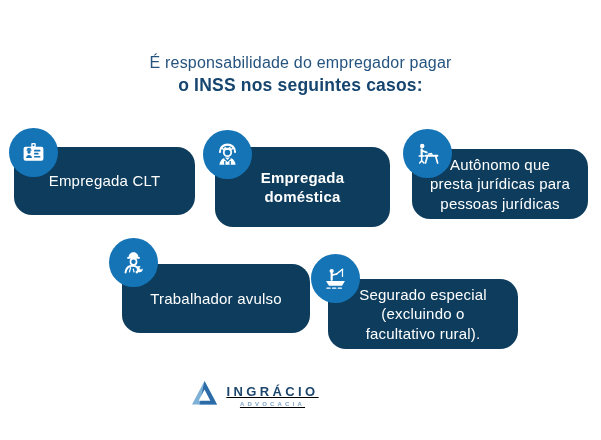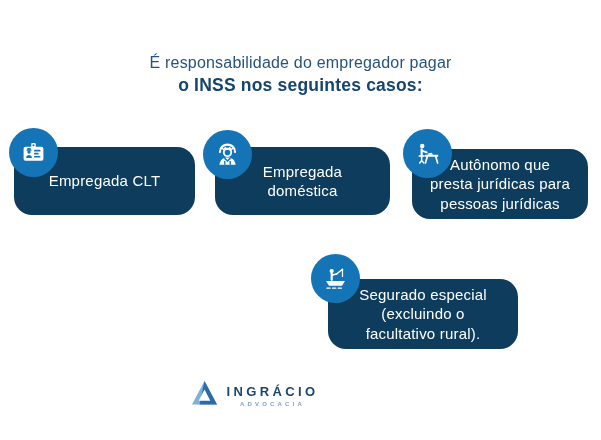--- a/index.html
+++ b/index.html
@@ -25,31 +25,31 @@
     white-space:pre-line;letter-spacing:.2px;
   }
   .badge{
     position:absolute;width:49px;height:49px;border-radius:50%;
     background:#1474b6;display:flex;align-items:center;justify-content:center;
   }
   .badge svg{display:block;}
   
   .c1{left:14px;top:147px;width:181px;height:68px;}
   .c1 .badge{left:-5px;top:-19px;}
-  .c2{left:215px;top:147px;width:175px;height:68px;}
+  .c2{left:215px;top:147px;width:175px;height:80px;font-weight:bold;}
   .c2 .badge{left:-12px;top:-17px;}
   .c3{left:412px;top:149px;width:176px;height:70px;}
   .c3 .badge{left:-9px;top:-20px;}
   .c4{left:122px;top:264px;width:188px;height:69px;}
   .c4 .badge{left:-13px;top:-26px;}
   .c5{left:328px;top:279px;width:190px;height:70px;}
   .c5 .badge{left:-17px;top:-25px;}
   .logo{
     position:absolute;left:0;top:381px;width:511px;
-    display:flex;align-items:center;justify-content:center;gap:9px;
+    display:flex;align-items:center;justify-content:center;gap:9px;text-decoration:underline;
   }
   .logo-text{display:flex;flex-direction:column;align-items:center;}
   .logo-name{
     font-size:13px;font-weight:700;color:#1c466b;letter-spacing:3.4px;
   }
   .logo-subtitle{
     font-size:6px;font-weight:700;color:#7fa3c5;letter-spacing:3.2px;margin-top:2px;
   }
 </style>
 </head>
@@ -105,20 +105,34 @@
         <path d="M12.3 11.9l3.4-.6 1.2 1.9h-4.6z" fill="#fff"></path>
         <rect x="9.6" y="13.1" width="12" height="1.7" rx="0.6" fill="#fff"></rect>
         <path d="M11.8 14.8l-1.6 5.7M19.4 14.8l1.6 5.7" stroke="#fff" stroke-width="1.5" stroke-linecap="round"></path>
       </svg>
     </span>
     <span class="card-label">Autônomo que
 presta jurídicas para
 pessoas jurídicas</span>
   </div>
 
+  <div class="card c4">
+    <span class="badge">
+      <svg width="27" height="27" viewBox="0 0 24 24">
+        <path d="M7.6 7.3a4.4 4.4 0 0 1 8.8 0z" fill="#fff"></path>
+        <path d="M11.1 3.2h1.8v2h-1.8z" fill="#fff"></path>
+        <rect x="6.2" y="7" width="11.6" height="1.7" rx="0.85" fill="#fff"></rect>
+        <circle cx="12" cy="11.3" r="2.7" fill="none" stroke="#fff" stroke-width="1.5"></circle>
+        <path d="M4.9 20.8c.6-3.9 3-5.9 6.3-5.9 1.6 0 3 .5 4 1.4" fill="none" stroke="#fff" stroke-width="1.8" stroke-linecap="round"></path>
+        <path d="M8.3 20.8l1.2-4.6M12.6 20.8l-.9-3.4" stroke="#fff" stroke-width="1.1"></path>
+        <path d="M15.2 16.2a2.5 2.5 0 0 1 3.2-.6l-1.3 1.3 1.6 1.6 1.3-1.3a2.5 2.5 0 0 1-3.4 3.2l-1.6 1.5-1.4-1.4 1.6-1.6a2.5 2.5 0 0 1 0-2.7z" fill="#fff"></path>
+      </svg>
+    </span>
+    <span class="card-label">Trabalhador avulso</span>
+  </div>
 
   <div class="card c5">
     <span class="badge">
       <svg width="27" height="27" viewBox="0 0 24 24">
         <circle cx="8.6" cy="5.4" r="1.9" fill="#fff"></circle>
         <path d="M8.6 7.6v5.6" stroke="#fff" stroke-width="1.9" stroke-linecap="round"></path>
         <path d="M8.8 9l4.2-1" stroke="#fff" stroke-width="1.5" stroke-linecap="round"></path>
         <path d="M12.8 8.1l5.4-4.3" stroke="#fff" stroke-width="1.2" stroke-linecap="round"></path>
         <path d="M18.2 3.8v6.4" stroke="#fff" stroke-width="1.1" stroke-linecap="round"></path>
         <path d="M3.6 14.2h16.8l-2.6 4.2H6.2z" fill="#fff"></path>

